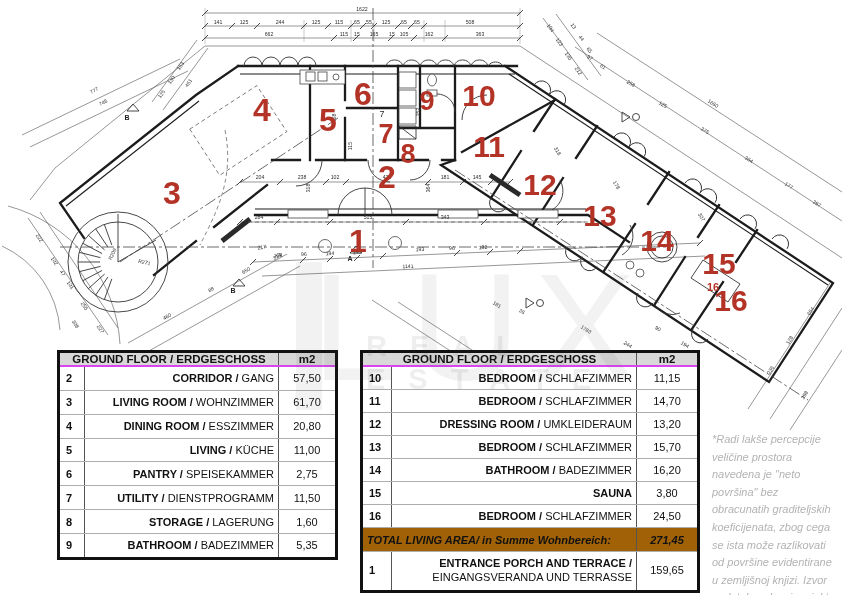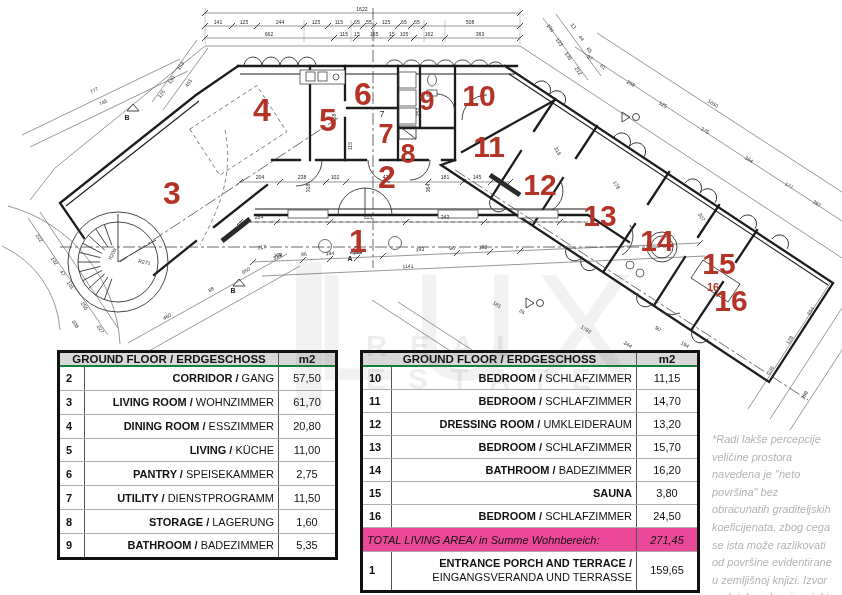--- a/index.html
+++ b/index.html
@@ -28,30 +28,30 @@
   #wm .sub{position:absolute;left:366px;top:330px;font-size:29px;font-weight:bold;
            letter-spacing:23px;color:rgba(70,70,70,0.09);}
 
   
   .areatable{position:absolute;z-index:10;border-collapse:collapse;background:#fff;
              font-size:11px;color:#111;table-layout:fixed;}
   .areatable td,.areatable th{border-left:1px solid #555;border-right:1px solid #555;
              border-top:1px solid #adadad;border-bottom:1px solid #adadad;
              padding:0 4px;overflow:hidden;white-space:nowrap;}
   .areatable{border:3px solid #111;}
-  .areatable th{background:#d8d8d8;border-bottom:2px solid #15803d;font-size:11.5px;}
+  .areatable th{background:#d8d8d8;border-bottom:2px solid #d946ef;font-size:11.5px;}
   .areatable .num{text-align:left;font-weight:bold;width:24px;padding-left:6px;}
   .areatable .nm{text-align:right;}
   .areatable .nm b{font-weight:bold;}
   .areatable .val{text-align:center;font-weight:normal;}
   #tableL{left:57px;top:350px;width:281px;height:210px;}
   #tableL td{height:20px;}
   #tableR{left:360px;top:350px;width:340px;height:243px;}
   #tableR td{height:21px;}
-  #tableR tr.total td{background:#ec4899;font-style:italic;font-weight:normal;height:22px;}
+  #tableR tr.total td{background:#a16207;font-style:italic;font-weight:bold;height:22px;}
   #tableR tr.last td{height:36px;white-space:normal;line-height:1.25;}
   .valcol{width:58px;}
   .valcolR{width:62px;}
 
   
   #disclaimer{position:absolute;z-index:10;left:712px;top:431px;width:126px;
               font-size:11px;font-style:italic;color:#b3b3b3;line-height:1.6;}
 </style>
 </head>
 <body>

